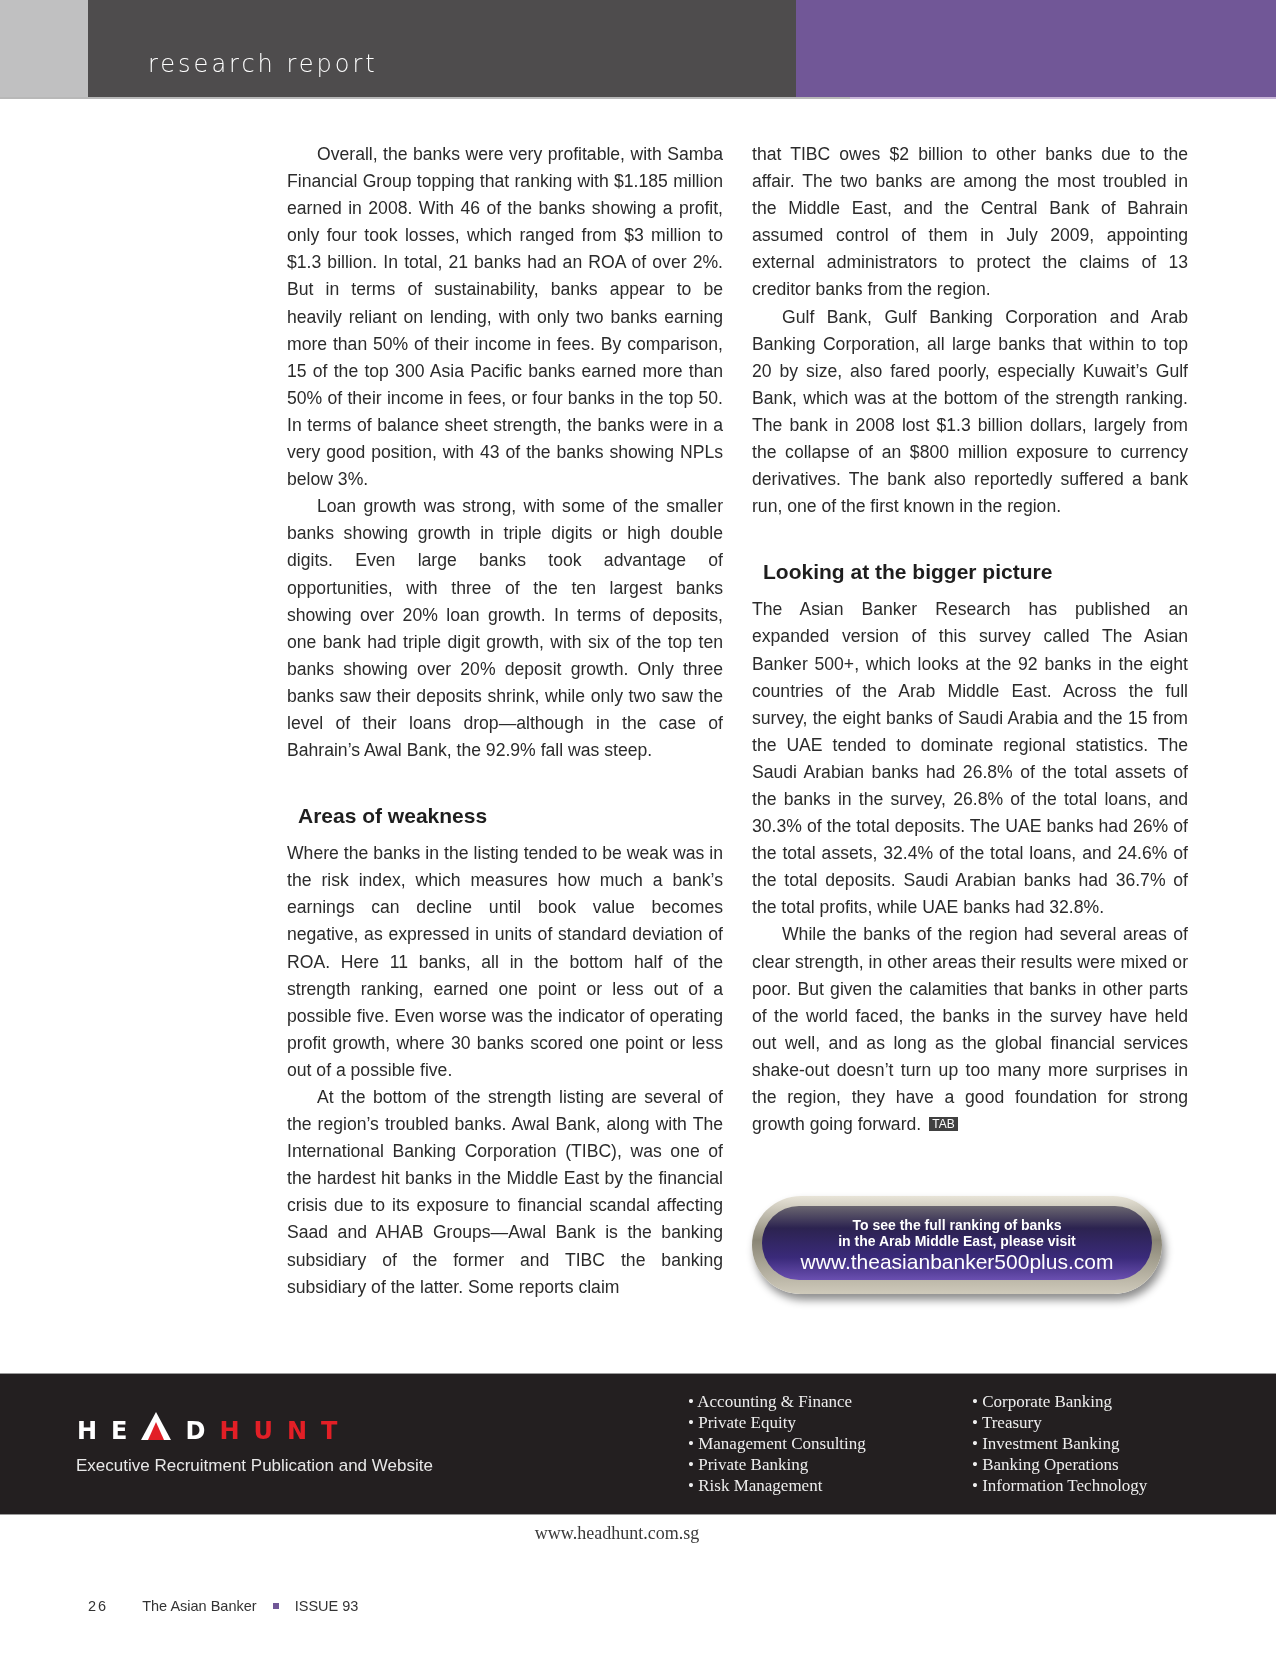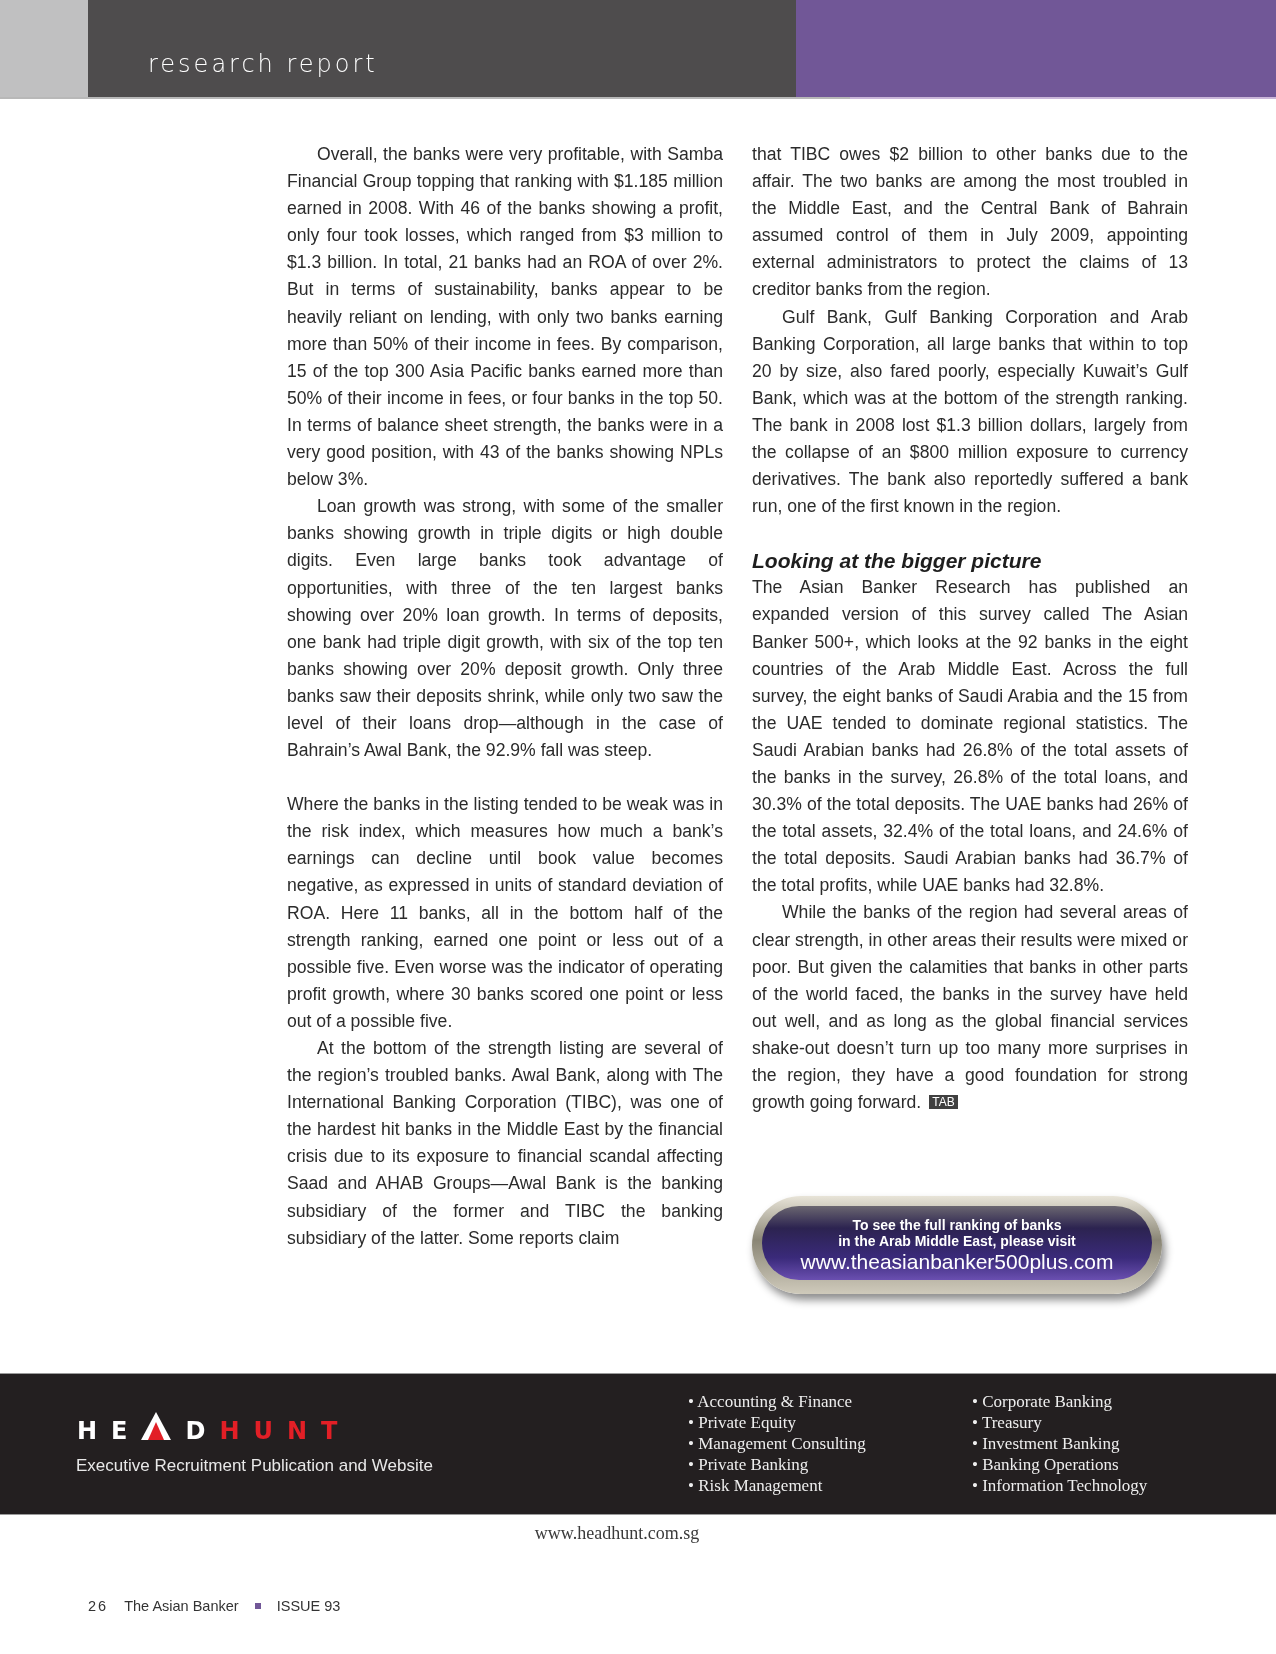--- a/index.html
+++ b/index.html
@@ -19,21 +19,21 @@
     font-family: "DejaVu Sans", sans-serif; font-size: 24px; color: #ffffff;
     letter-spacing: 3px; font-weight: 300;
   }
 
   .col { position: absolute; width: 436px; font-size: 17.6px; line-height: 27.1px;
     text-align: justify; color: #2b2b2b; font-family: "Liberation Sans", sans-serif; }
   .col1 { left: 287px; top: 141px; }
   .col2 { left: 752px; top: 141px; }
   .col p { margin: 0; text-indent: 0; }
   .col p.ind { text-indent: 30px; }
-  .col h2 { margin: 0; font-size: 21px; line-height: 27px; font-weight: bold; color: #1e1e1e; font-style: italic; }
+  .col h2 { margin: 11px; font-size: 21px; line-height: 27px; font-weight: bold; color: #1e1e1e; }
   .col .gap { height: 27px; }
   .tab-badge { display: inline-block; background: #404040; color: #fff; font-size: 12px;
     line-height: 14px; padding: 0 3px; margin-left: 8px; vertical-align: 2px; text-indent: 0; }
 
   .promo {
     position: absolute; left: 752px; top: 1196px; width: 410px; height: 98px;
     border-radius: 49px;
     background: linear-gradient(180deg, #e8e4d8 0%, #8a8676 45%, #cfcabb 100%);
     box-shadow: 3px 6px 8px rgba(0,0,0,0.45);
   }
@@ -65,39 +65,40 @@
   .ad-list li::before { content: "• "; }
   .ad-list.a { left: 688px; }
   .ad-list.b { left: 972px; }
 
   .ad-url { position: absolute; left: 0; width: 1176px; top: 1523px; text-align: center;
     font-family: "Liberation Serif", serif; font-size: 18px; color: #3a3a3a; padding-left: 29px; }
 
   .footer { position: absolute; left: 88px; top: 1597px; font-size: 14.5px; color: #333;
     font-family: "Liberation Sans", sans-serif; }
   .footer span { display: inline-block; vertical-align: middle; }
-  .footer .pg { letter-spacing: 2px; margin-right: 12px; }
+  .footer .pg { letter-spacing: 2px; margin-right: 30px; }
   .footer .sq { width: 6px; height: 6px; background: #715797; margin: 0 12px; }
 </style>
 </head>
 <body>
 
 <div class="hdr">
   <div class="hdr-gray"></div>
   <div class="hdr-dark"></div>
   <div class="hdr-purple"></div>
   <div class="hdr-rule"></div>
   <div class="hdr-rule2"></div>
   <div class="hdr-title">research report</div>
 </div>
 
 <div class="col col1">
   <p class="ind">Overall, the banks were very profitable, with Samba Financial Group topping that ranking with $1.185 million earned in 2008. With 46 of the banks showing a profit, only four took losses, which ranged from $3 million to $1.3 billion. In total, 21 banks had an ROA of over 2%. But in terms of sustainability, banks appear to be heavily reliant on lending, with only two banks earning more than 50% of their income in fees. By comparison, 15 of the top 300 Asia Pacific banks earned more than 50% of their income in fees, or four banks in the top 50. In terms of balance sheet strength, the banks were in a very good position, with 43 of the banks showing NPLs below 3%.</p>
   <p class="ind">Loan growth was strong, with some of the smaller banks showing growth in triple digits or high double digits. Even large banks took advantage of opportunities, with three of the ten largest banks showing over 20% loan growth. In terms of deposits, one bank had triple digit growth, with six of the top ten banks showing over 20% deposit growth. Only three banks saw their deposits shrink, while only two saw the level of their loans drop—although in the case of Bahrain’s Awal Bank, the 92.9% fall was steep.</p>
   <div class="gap"></div>
+  <h2>Areas of weakness</h2>
   <p>Where the banks in the listing tended to be weak was in the risk index, which measures how much a bank’s earnings can decline until book value becomes negative, as expressed in units of standard deviation of ROA. Here 11 banks, all in the bottom half of the strength ranking, earned one point or less out of a possible five. Even worse was the indicator of operating profit growth, where 30 banks scored one point or less out of a possible five.</p>
   <p class="ind">At the bottom of the strength listing are several of the region’s troubled banks. Awal Bank, along with The International Banking Corporation (TIBC), was one of the hardest hit banks in the Middle East by the financial crisis due to its exposure to financial scandal affecting Saad and AHAB Groups—Awal Bank is the banking subsidiary of the former and TIBC the banking subsidiary of the latter. Some reports claim</p>
 </div>
 
 <div class="col col2">
   <p>that TIBC owes $2 billion to other banks due to the affair. The two banks are among the most troubled in the Middle East, and the Central Bank of Bahrain assumed control of them in July 2009, appointing external administrators to protect the claims of 13 creditor banks from the region.</p>
   <p class="ind">Gulf Bank, Gulf Banking Corporation and Arab Banking Corporation, all large banks that within to top 20 by size, also fared poorly, especially Kuwait’s Gulf Bank, which was at the bottom of the strength ranking. The bank in 2008 lost $1.3 billion dollars, largely from the collapse of an $800 million exposure to currency derivatives. The bank also reportedly suffered a bank run, one of the first known in the region.</p>
   <div class="gap"></div>
   <h2>Looking at the bigger picture</h2>
   <p>The Asian Banker Research has published an expanded version of this survey called The Asian Banker 500+, which looks at the 92 banks in the eight countries of the Arab Middle East. Across the full survey, the eight banks of Saudi Arabia and the 15 from the UAE tended to dominate regional statistics. The Saudi Arabian banks had 26.8% of the total assets of the banks in the survey, 26.8% of the total loans, and 30.3% of the total deposits. The UAE banks had 26% of the total assets, 32.4% of the total loans, and 24.6% of the total deposits. Saudi Arabian banks had 36.7% of the total profits, while UAE banks had 32.8%.</p>

